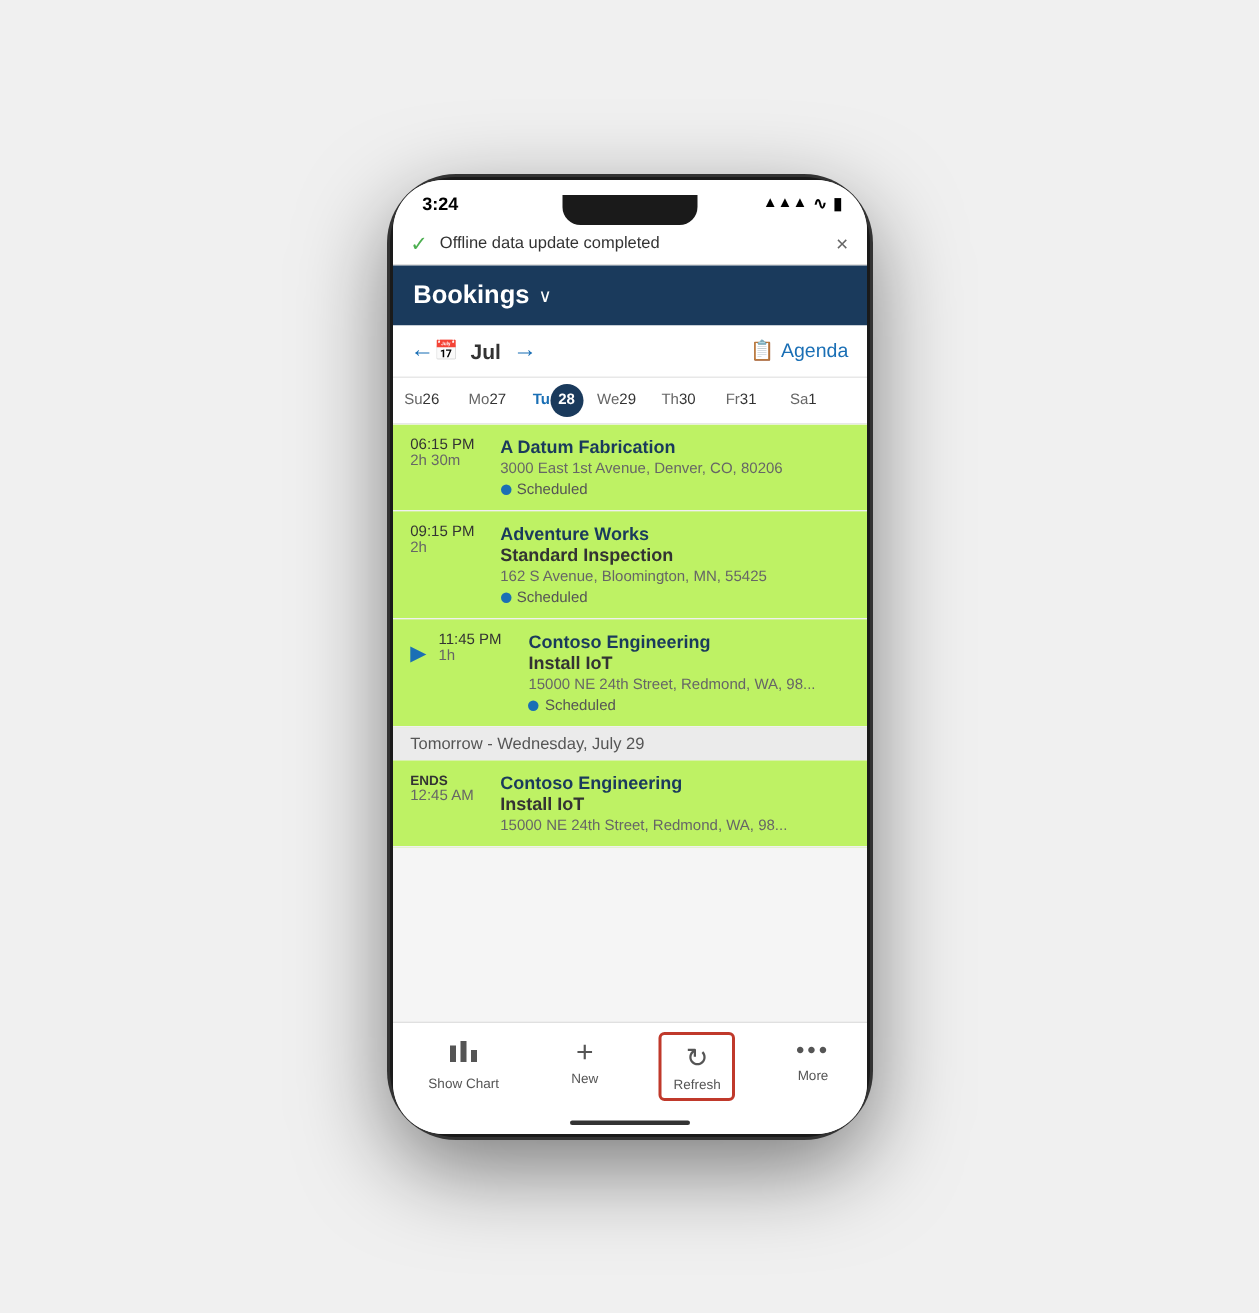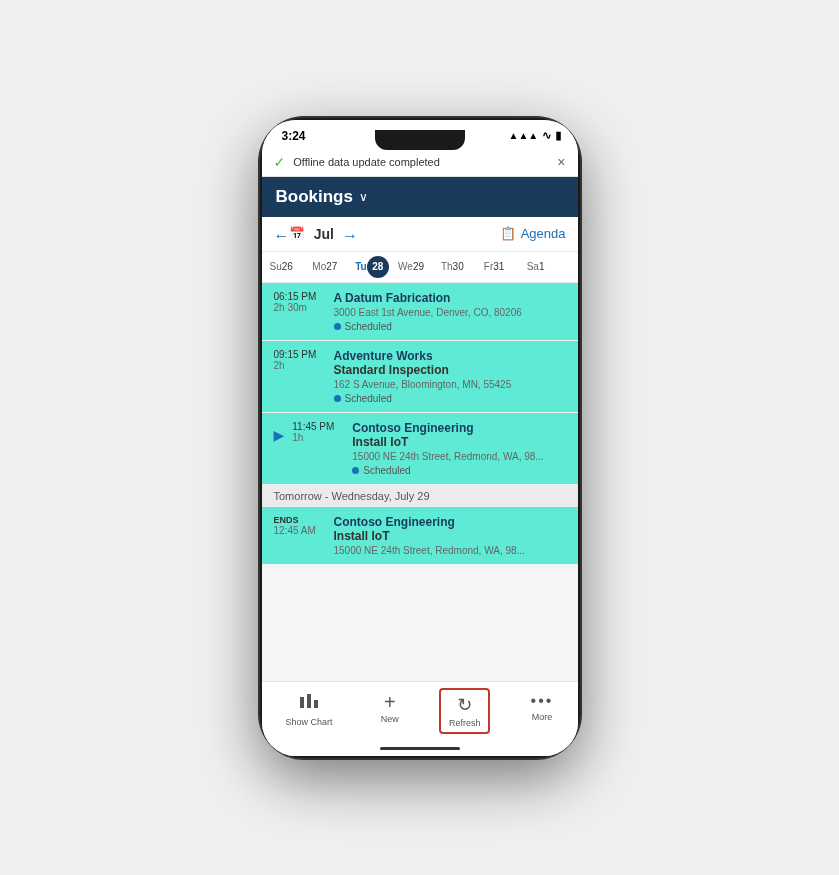--- a/index.html
+++ b/index.html
@@ -145,21 +145,21 @@
     }
     .section-header {
       background: #ebebeb;
       padding: 5px 12px;
       font-size: 11px;
       color: #555;
       font-weight: 500;
     }
     
     .booking-item {
-      background: #5eead4;
+      background: #bef264;
       border-bottom: 1px solid #f0f0f0;
       padding: 8px 12px 8px 12px;
       display: flex;
       gap: 8px;
     }
     .booking-time-col {
       min-width: 52px;
       display: flex;
       flex-direction: column;
     }

